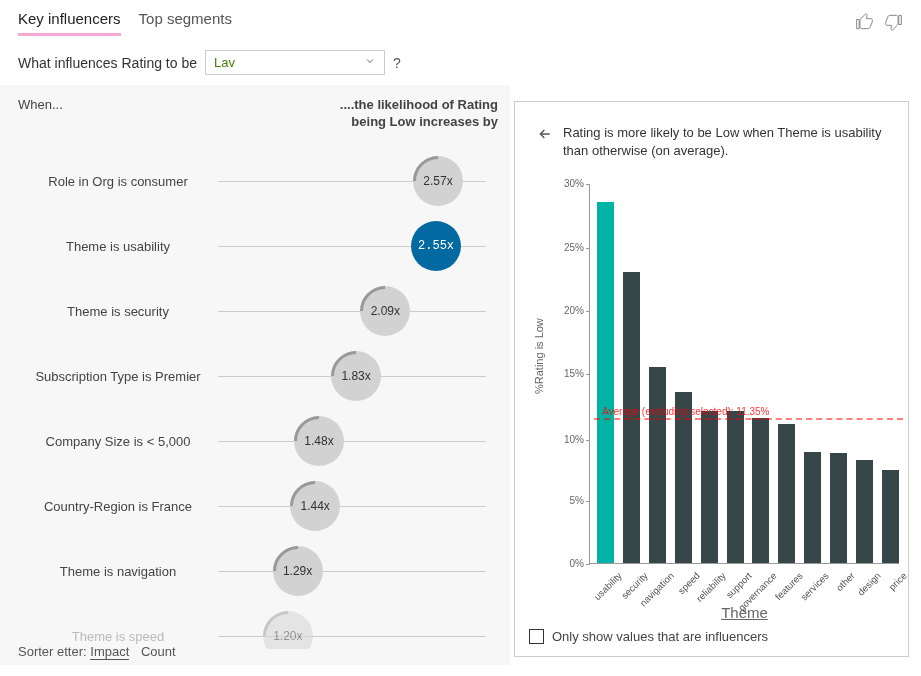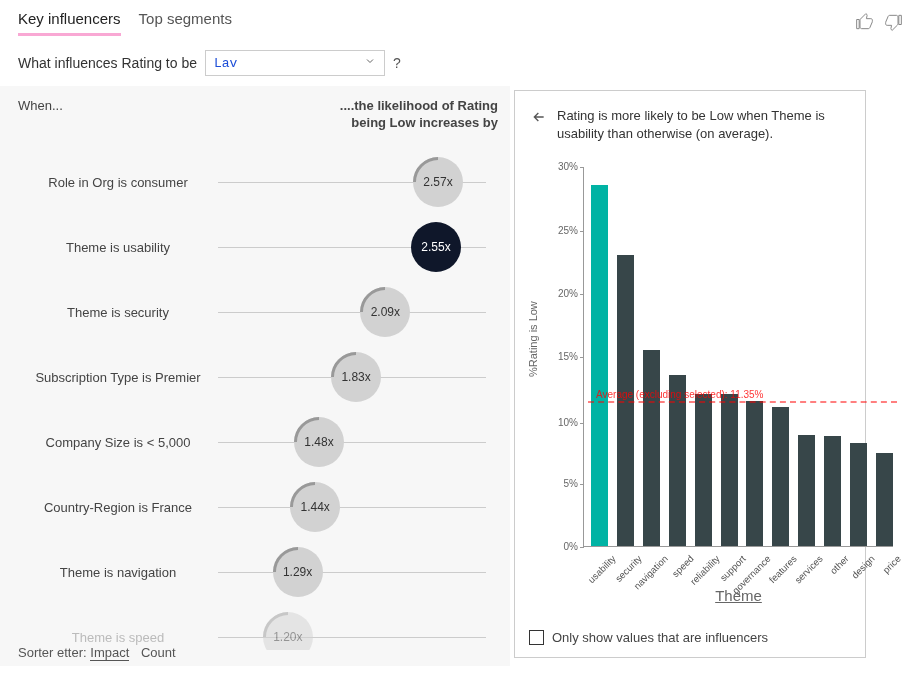--- a/index.html
+++ b/index.html
@@ -42,23 +42,22 @@
     color: #333;
   }
   .dropdown {
     border: 1px solid #ccc;
     padding: 4px 8px;
     width: 180px;
     display: flex;
     justify-content: space-between;
     align-items: center;
     cursor: pointer;
-    color: #1d4ed8;
-    font-size: 13px;
-    font-family: Liberation Mono, monospace;
+    color: #4d7c0f;
+    font-size: 13px;
   }
   .help-q { color: #555; cursor: pointer; }
   .main {
     display: flex;
     height: 580px;
   }
   .left-panel {
     width: 510px;
     background: #f7f7f7;
     padding: 12px 12px 4px 18px;
@@ -103,44 +102,45 @@
     border-radius: 50%;
     background: #d2d2d2;
     display: flex;
     align-items: center;
     justify-content: center;
     font-size: 12px;
     color: #333;
     cursor: pointer;
   }
   .bubble.selected {
-    background: #0f172a;
+    background: #0369a1;
     color: #fff;
+    font-family: Liberation Mono, monospace;
   }
   .bubble-arc {
     position: absolute;
     width: 50px; height: 50px; border-radius: 50%;
     border: 3px solid #999;
     border-color: #999 transparent transparent transparent;
     transform: rotate(-45deg);
   }
   .sort-row {
     position: absolute;
     bottom: 6px;
     left: 18px;
     font-size: 13px;
     color: #555;
   }
   .sort-active { border-bottom: 1px solid #555; cursor: pointer; }
   .sort-other { margin-left: 8px; cursor: pointer; }
   .right-panel {
-    width: 352px;
+    width: 395px;
     border: 1px solid #ccc;
-    margin: 4px 8px 8px 4px;
-    padding: 16px;
+    margin: 16px 8px 8px 4px;
+    padding: 22px;
     position: relative;
   }
   .right-header { display: flex; gap: 10px; align-items: flex-start; font-size: 13px; color: #333; line-height: 1.4; }
   .back-arrow { cursor: pointer; color: #555; padding-top: 2px; }
   .chart-area {
     position: relative;
     width: 370px;
     height: 440px;
     margin-top: 14px;
   }

